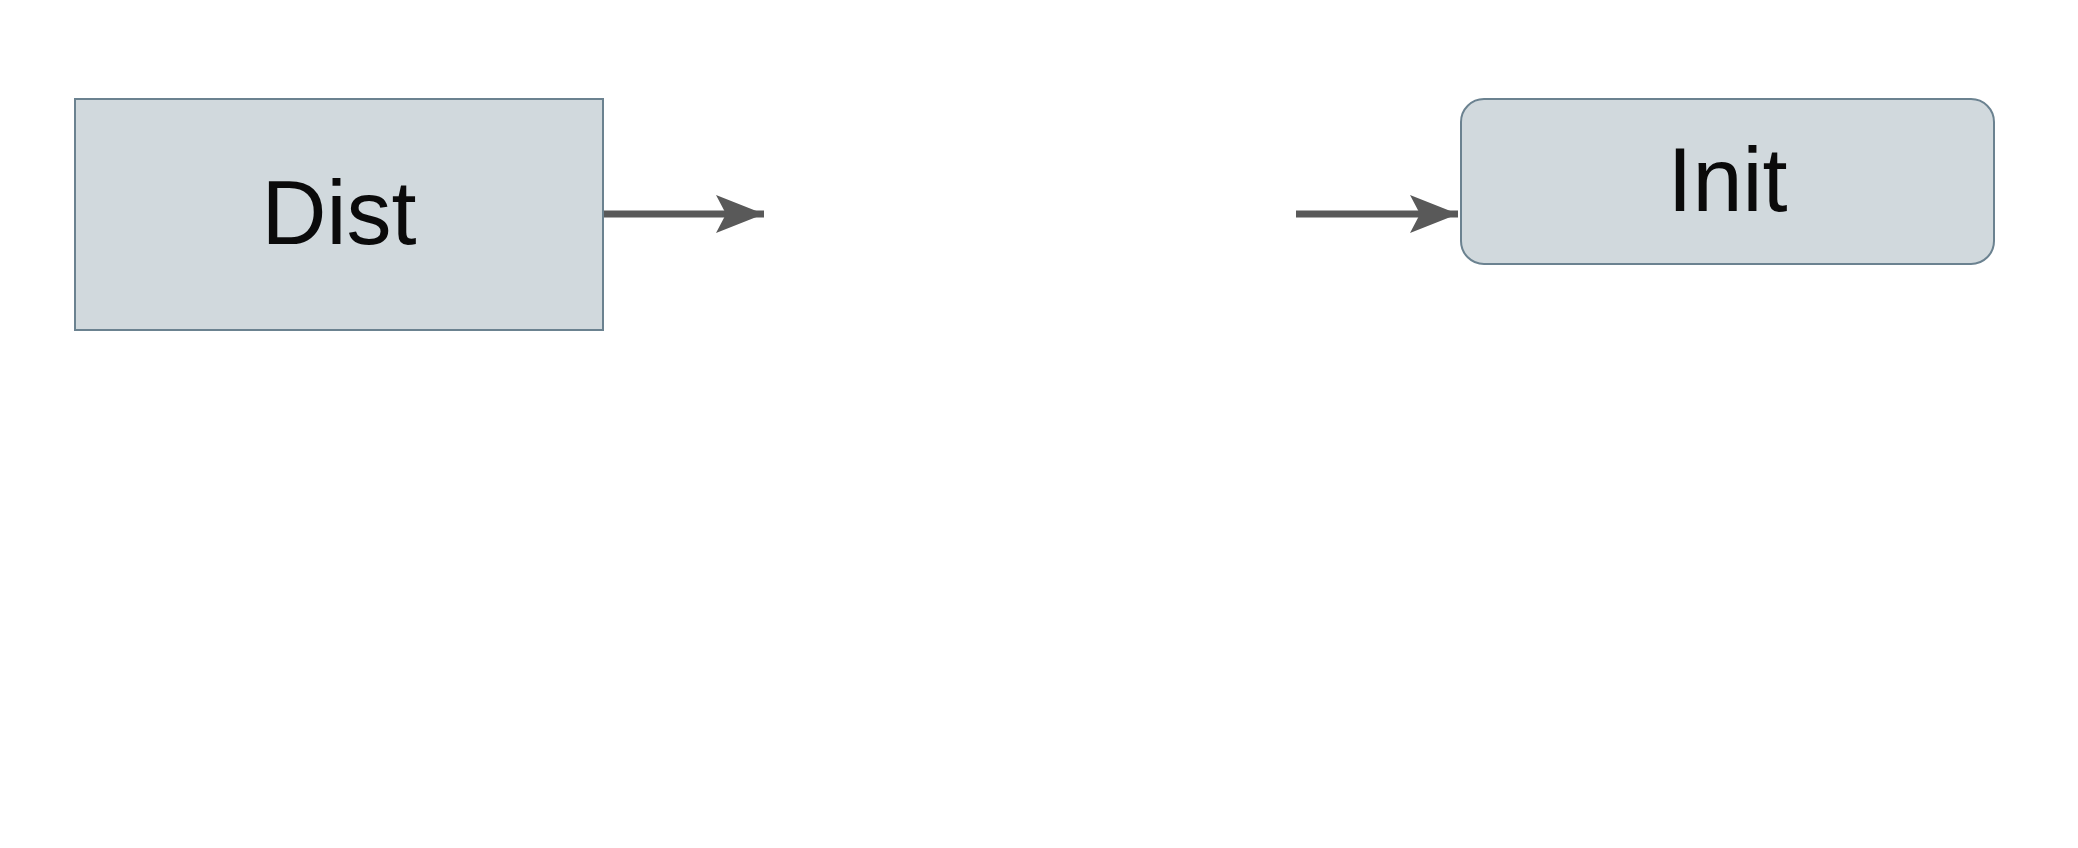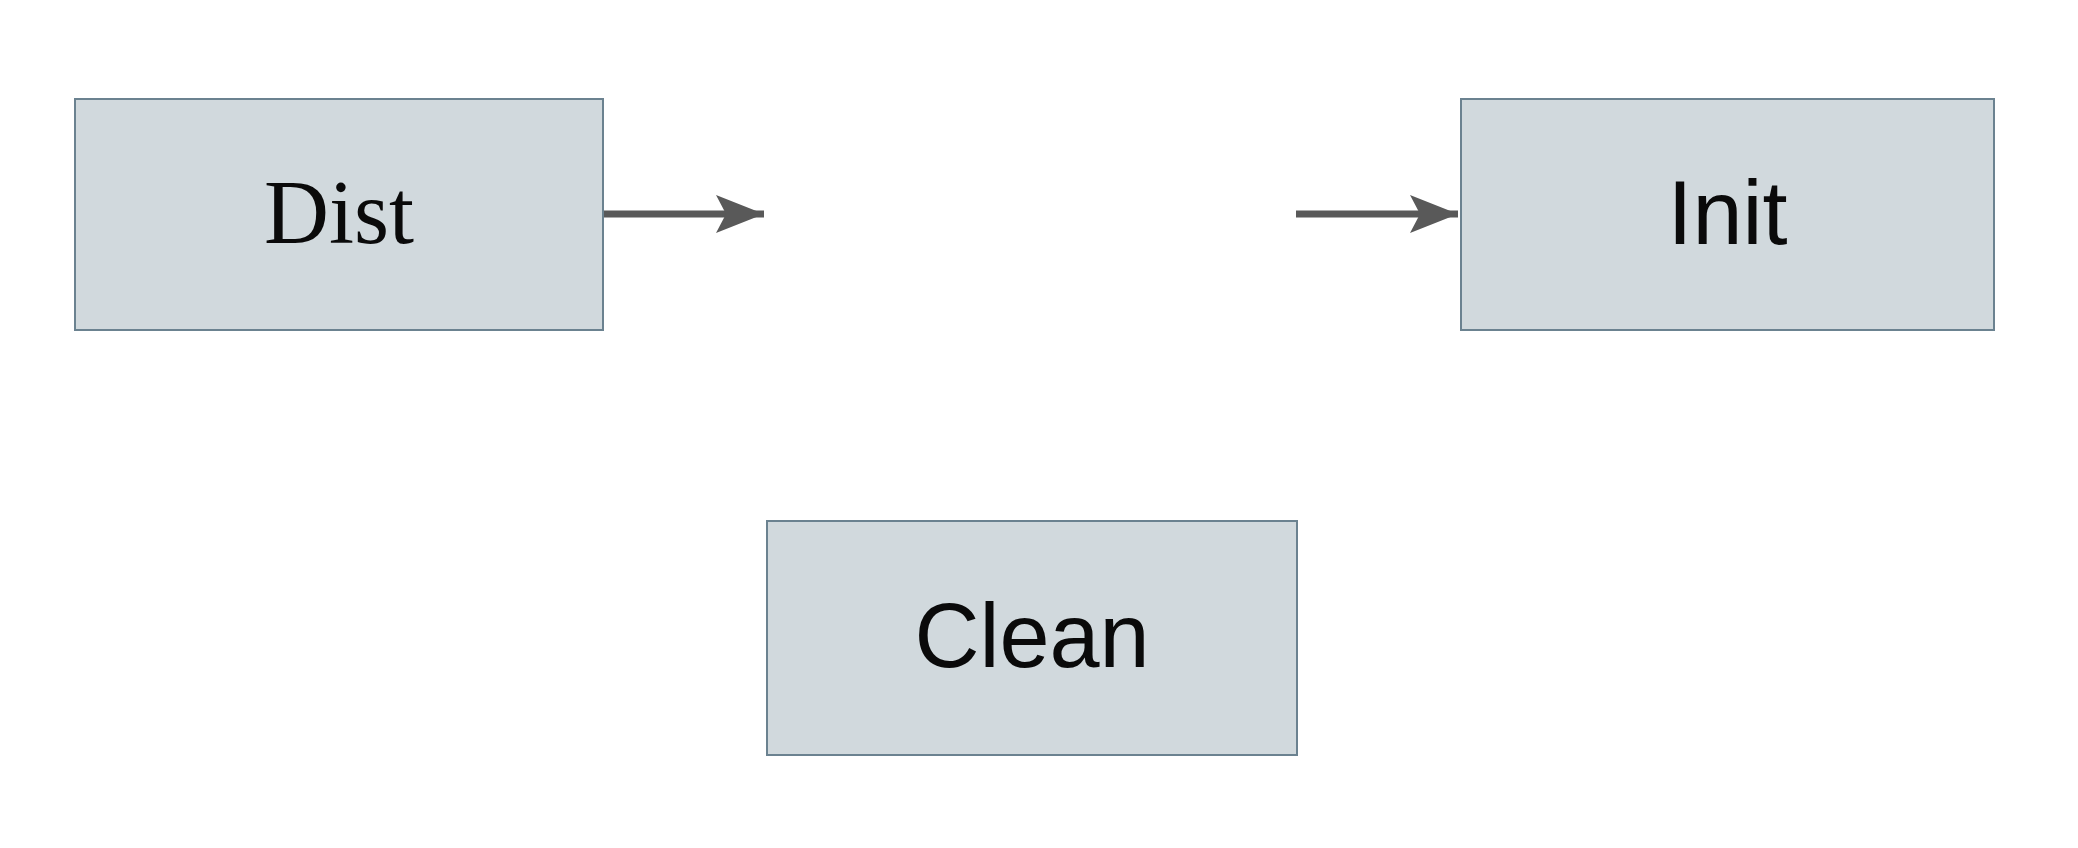--- a/index.html
+++ b/index.html
@@ -42,23 +42,23 @@
   }
   .node-label{
     color:var(--text);
     font-size:90px;
     font-weight:400;
     letter-spacing:0px;
     line-height:1;
     white-space:nowrap;
     transform:translateY(-2px);
   }
-  .node-dist   {left:74px;   top:98px;  width:530px; height:233px;font-family:Liberation Serif, serif;}
+  .node-dist   {left:74px;   top:98px;  width:530px; height:233px;}
   .node-compile{left:766px;  top:98px;  width:532px; height:233px;}
-  .node-init   {left:1460px; top:98px;  width:535px; height:233px;}
+  .node-init   {left:1460px; top:98px;  width:535px; height:167px;border-radius:24px;}
   .node-clean  {left:766px;  top:520px; width:532px; height:236px;}
 </style>
 </head>
 <body>
 
 <div class="canvas">
 
   <svg class="edges" viewBox="0 0 2078 848" xmlns="http://www.w3.org/2000/svg">
     <defs>
       <marker id="arrowhead" markerUnits="userSpaceOnUse" markerWidth="50" markerHeight="38" refX="48" refY="19" orient="auto">
@@ -71,17 +71,14 @@
 
   <div class="node node-dist">
     <span class="node-label">Dist</span>
   </div>
 
 
   <div class="node node-init">
     <span class="node-label">Init</span>
   </div>
 
-  <div class="node node-clean">
-    <span class="node-label">Clean</span>
-  </div>
 
 </div>
 
 </body></html>

